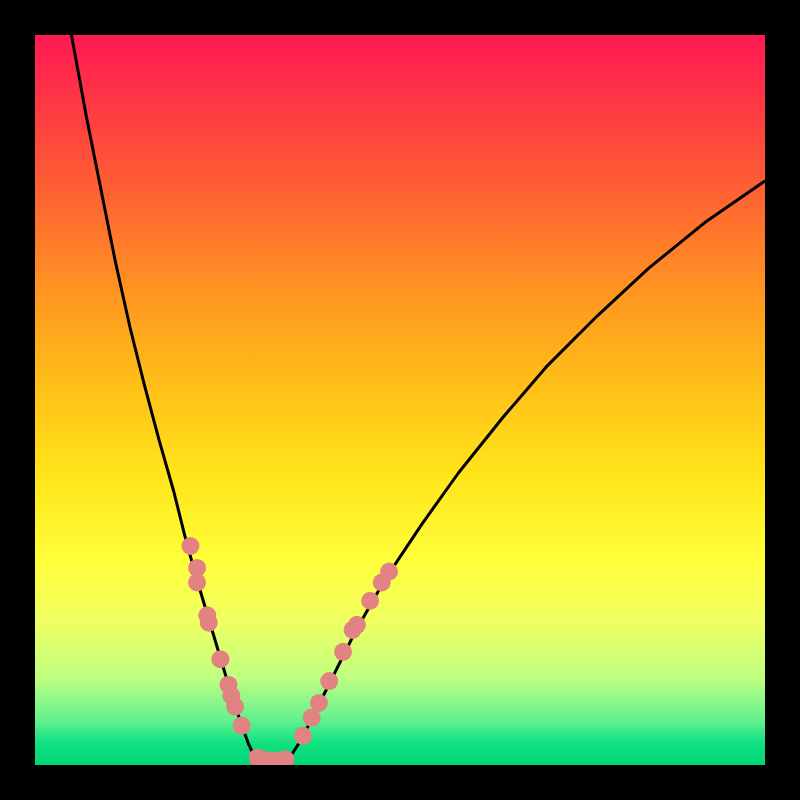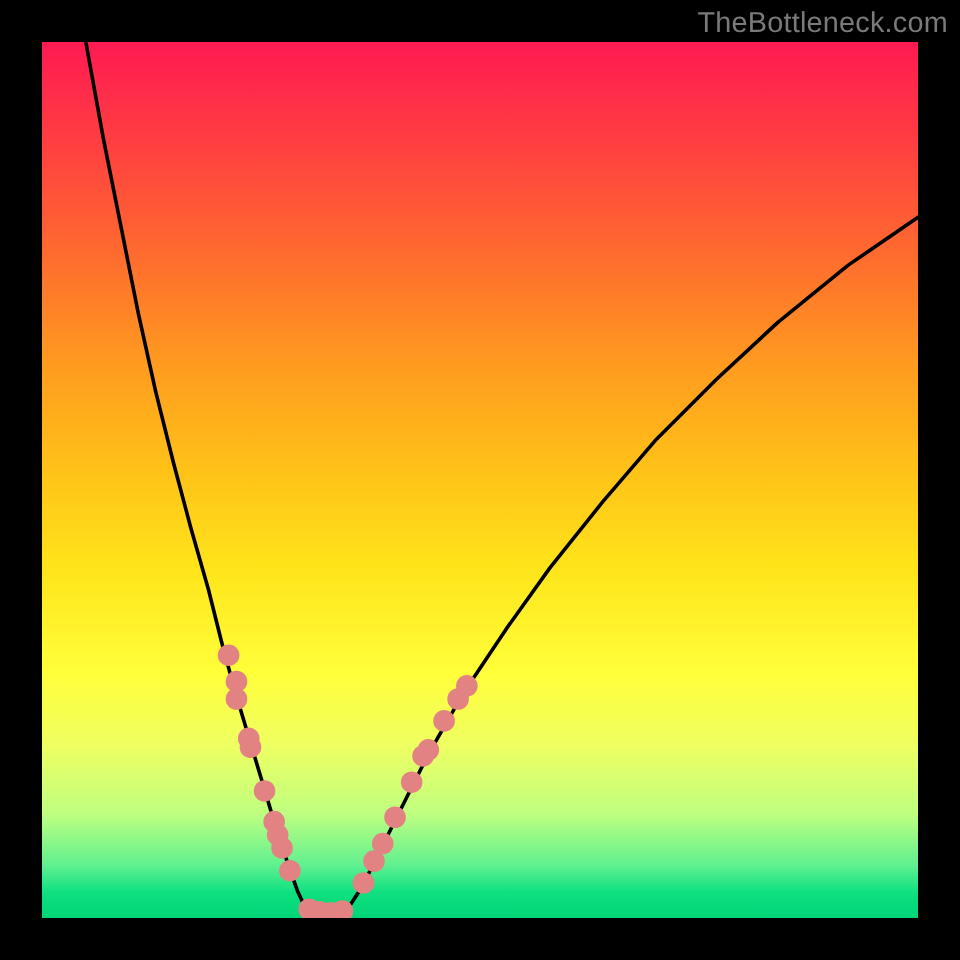--- a/index.html
+++ b/index.html
@@ -88,14 +88,13 @@
         <circle cx="283.97" cy="667.95" r="9" fill="#e38282"></circle>
         <circle cx="294.19" cy="646.05" r="9" fill="#e38282"></circle>
         <circle cx="308.06" cy="616.85" r="9" fill="#e38282"></circle>
         <circle cx="317.55" cy="594.95" r="9" fill="#e38282"></circle>
         <circle cx="321.93" cy="589.84" r="9" fill="#e38282"></circle>
         <circle cx="335.07" cy="565.75" r="9" fill="#e38282"></circle>
         <circle cx="346.75" cy="547.50" r="9" fill="#e38282"></circle>
         <circle cx="354.05" cy="536.55" r="9" fill="#e38282"></circle>
       </g>
   </svg>
-  <div class="watermark">TheBottleneck.com</div>
 </div>
 
 </body></html>

